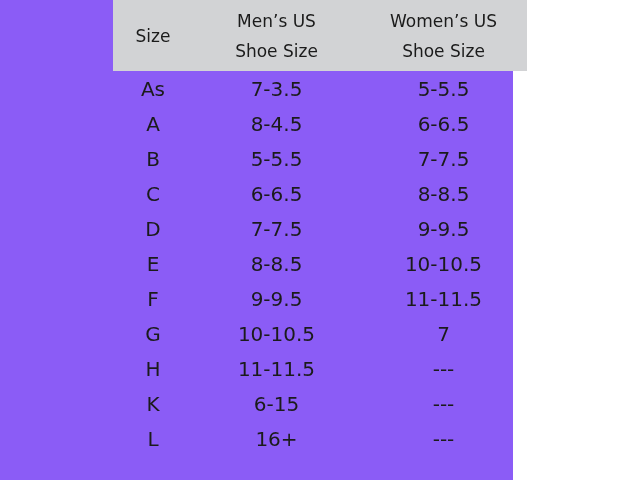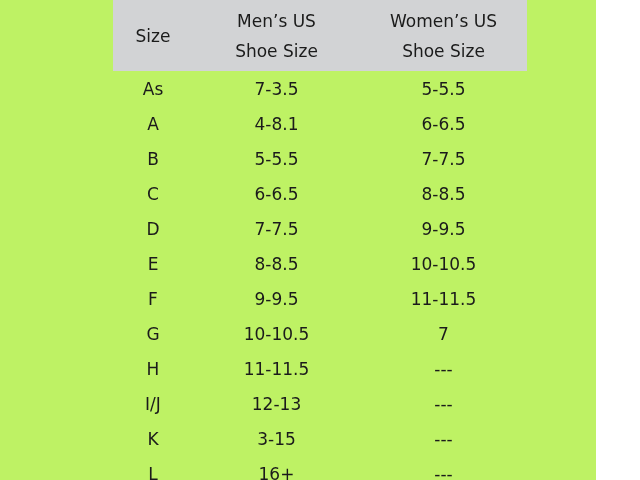--- a/index.html
+++ b/index.html
@@ -8,23 +8,23 @@
     background: #ffffff;
   }
   body {
     width: 640px;
     height: 480px;
     overflow: hidden;
     font-family: "DejaVu Sans", sans-serif;
   }
   #page {
     position: relative;
-    width: 596px;
+    width: 513px;
     height: 480px;
-    background: #bef264;
+    background: #8b5cf6;
   }
   
   #table-wrap {
     position: absolute;
     left: 113px;
     top: 0px;
     width: 414px;
     height: 480px;
   }
   table.size-table {
@@ -49,21 +49,21 @@
     line-height: 30px;
   }
   .head-line1, .head-line2 {
     display: block;
   }
   .head-single {
     display: block;
   }
   tbody td {
     height: 35px;
-    font-size: 17px;
+    font-size: 20px;
     color: #1b1b1b;
   }
   col.c-size { width: 80px; }
   col.c-men  { width: 167px; }
   col.c-women{ width: 167px; }
 </style>
 </head>
 <body>
 
 <div id="page">
@@ -90,21 +90,21 @@
         </tr>
       </thead>
       <tbody>
         <tr>
           <td>As</td>
           <td>7-3.5</td>
           <td>5-5.5</td>
         </tr>
         <tr>
           <td>A</td>
-          <td>4-8.1</td>
+          <td>8-4.5</td>
           <td>6-6.5</td>
         </tr>
         <tr>
           <td>B</td>
           <td>5-5.5</td>
           <td>7-7.5</td>
         </tr>
         <tr>
           <td>C</td>
           <td>6-6.5</td>
@@ -129,27 +129,22 @@
           <td>G</td>
           <td>10-10.5</td>
           <td>7</td>
         </tr>
         <tr>
           <td>H</td>
           <td>11-11.5</td>
           <td>---</td>
         </tr>
         <tr>
-          <td>I/J</td>
-          <td>12-13</td>
-          <td>---</td>
-        </tr>
-        <tr>
           <td>K</td>
-          <td>3-15</td>
+          <td>6-15</td>
           <td>---</td>
         </tr>
         <tr>
           <td>L</td>
           <td>16+</td>
           <td>---</td>
         </tr>
       </tbody>
     </table>
   </div>

